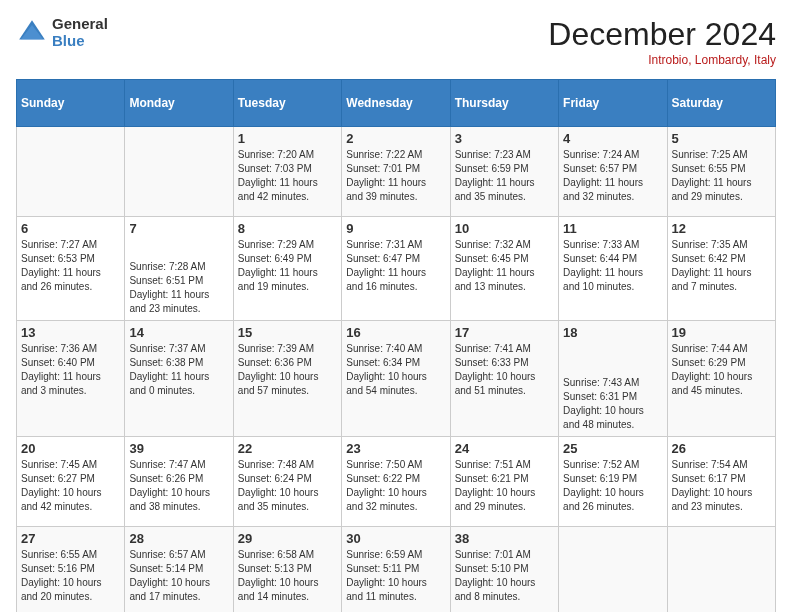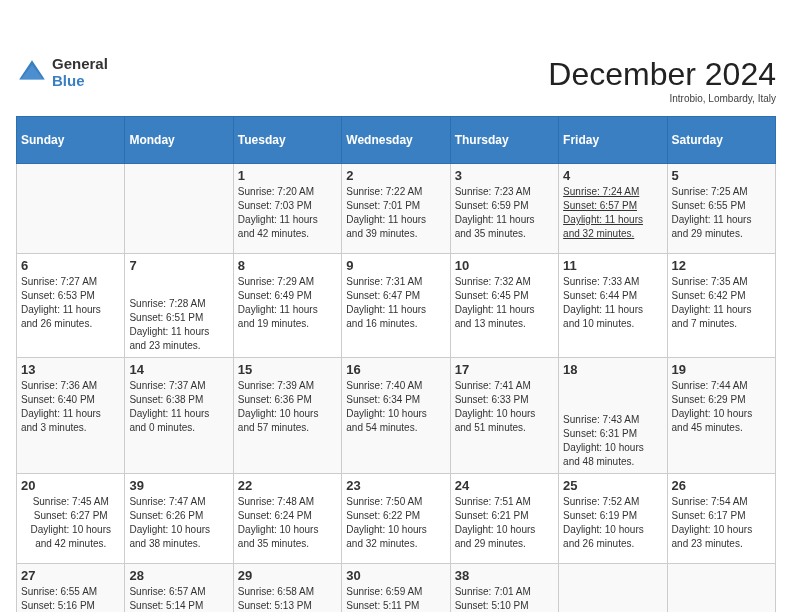--- a/index.html
+++ b/index.html
@@ -8,21 +8,20 @@
       background: #fff;
       width: 792px;
       min-height: 612px;
       padding: 16px;
     }
     .header {
       display: flex;
       justify-content: space-between;
       align-items: flex-start;
       margin-bottom: 12px;
-      margin-top: 40px;
     }
     .logo {
       display: flex;
       align-items: center;
       gap: 4px;
     }
     .logo-text {
       display: flex;
       flex-direction: column;
       line-height: 1.1;
@@ -43,22 +42,22 @@
     }
     .title-block {
       text-align: right;
     }
     .month-title {
       font-size: 32px;
       font-weight: normal;
       color: #222;
     }
     .location-title {
-      font-size: 10px;
-      color: #404040;
+      font-size: 12px;
+      color: #b91c1c;
     }
     table {
       width: 100%;
       border-collapse: collapse;
       table-layout: fixed;
     }
     thead tr th {
       background: #3a7fc1;
       color: #fff;
       font-size: 12px;
@@ -146,21 +145,21 @@
         </td>
         <td>
           <span class="day-num">3</span>
           <div class="day-info" style="white-space: pre-line;">Sunrise: 7:23 AM
 Sunset: 6:59 PM
 Daylight: 11 hours
 and 35 minutes.</div>
         </td>
         <td>
           <span class="day-num">4</span>
-          <div class="day-info" style="white-space: pre-line; text-decoration: underline;">Sunrise: 7:24 AM
+          <div class="day-info" style="white-space: pre-line;">Sunrise: 7:24 AM
 Sunset: 6:57 PM
 Daylight: 11 hours
 and 32 minutes.</div>
         </td>
         <td>
           <span class="day-num">5</span>
           <div class="day-info" style="white-space: pre-line;">Sunrise: 7:25 AM
 Sunset: 6:55 PM
 Daylight: 11 hours
 and 29 minutes.</div>
@@ -264,21 +263,21 @@
           <span class="day-num">19</span>
           <div class="day-info" style="white-space: pre-line;">Sunrise: 7:44 AM
 Sunset: 6:29 PM
 Daylight: 10 hours
 and 45 minutes.</div>
         </td>
       </tr>
       <tr>
         <td>
           <span class="day-num">20</span>
-          <div class="day-info" style="white-space: pre-line; text-align: center;">Sunrise: 7:45 AM
+          <div class="day-info" style="white-space: pre-line;">Sunrise: 7:45 AM
 Sunset: 6:27 PM
 Daylight: 10 hours
 and 42 minutes.</div>
         </td>
         <td>
           <span class="day-num">39</span>
           <div class="day-info" style="white-space: pre-line;">Sunrise: 7:47 AM
 Sunset: 6:26 PM
 Daylight: 10 hours
 and 38 minutes.</div>

